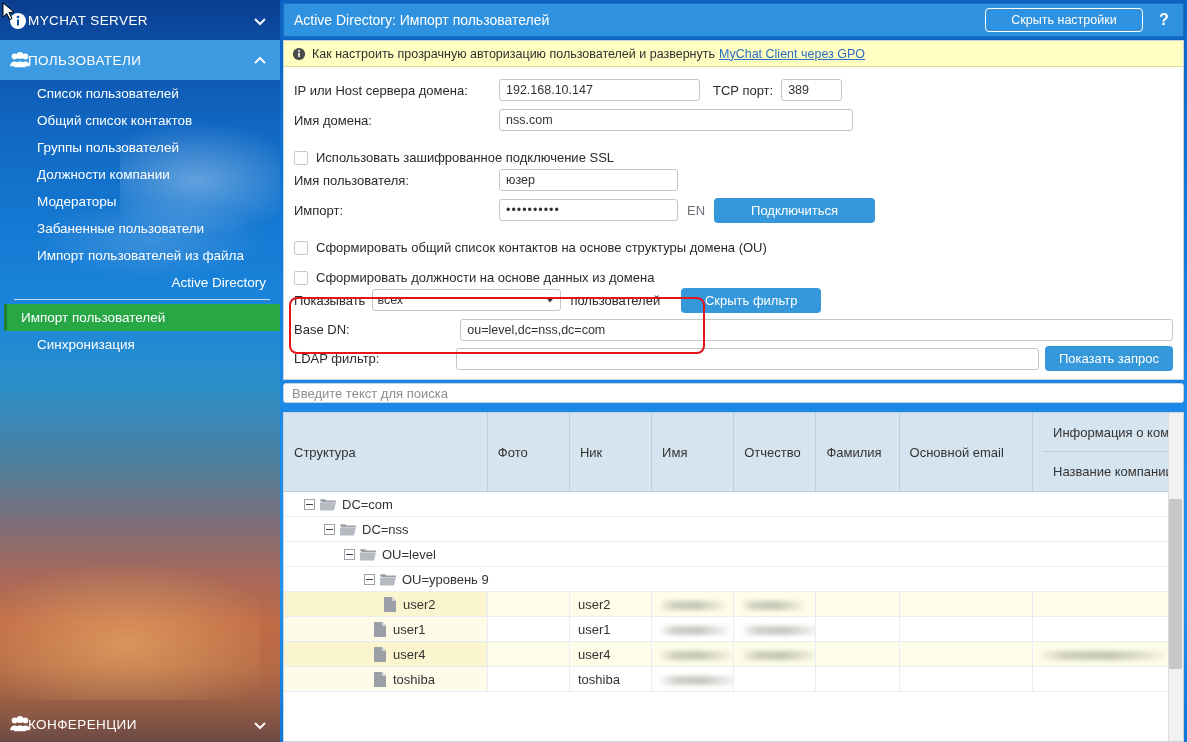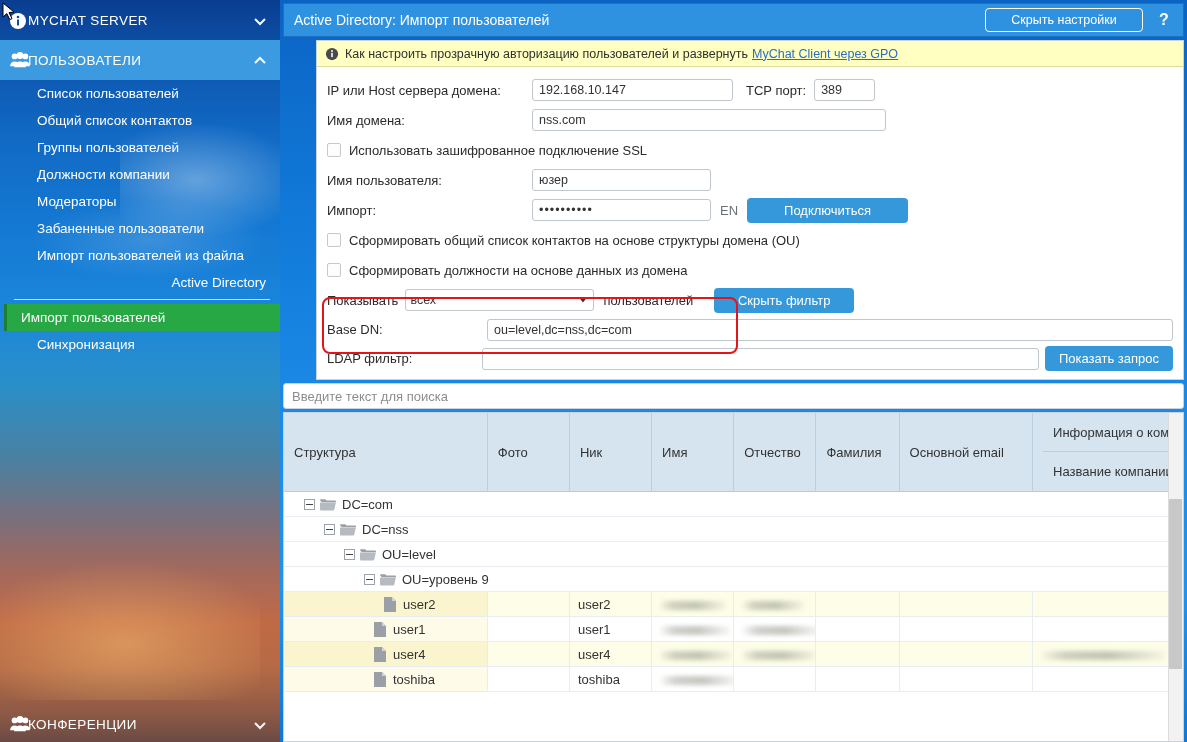--- a/index.html
+++ b/index.html
@@ -112,21 +112,20 @@
   .help-q {
     width: 26px; text-align:center; color:#fff; font-weight:bold; font-size:16px;
     margin-right: 6px; cursor: pointer;
   }
 
   .panel {
     background: #fff;
     border: 1px solid #c9d3dc;
     flex: 0 0 auto;
     margin-top: 3px;
-    margin-left: 33px;
   }
 
   .infobar {
     background: #ffffc2;
     border-bottom: 1px solid #dcdc9a;
     height: 26px; display: flex; align-items: center;
     padding-left: 8px; font-size: 12.5px; color: #303030;
   }
   .infobar a { color: #2b6fc4; margin-left: 4px; }
   .icon-info {
@@ -135,21 +134,21 @@
 
   .formarea { padding: 8px 10px 6px 10px; }
   .frow { display: flex; align-items: center; height: 30px; }
   .flabel { color: #2a2a2a; font-size: 13px; }
   .inp {
     height: 22px; border: 1px solid #bfc6cc; border-radius: 3px;
     background: #fff; font-family: inherit; font-size: 12.5px;
     padding: 0 6px; color: #333; outline: none;
   }
   .inp::placeholder { color: #9a9a9a; }
-  .chkrow { display:flex; align-items:center; height: 30px; }
+  .chkrow { display:flex; align-items:flex-end; height: 30px; }
   .chk {
     width: 14px; height: 14px; border: 1px solid #c3c9ce; border-radius: 2px;
     background: #fdfdfd; flex: 0 0 14px; margin-right: 8px;
   }
   .chklabel { font-size: 13px; color: #2a2a2a; }
   .btn-blue {
     background: #3498db; color: #fff; border: none; border-radius: 4px;
     height: 25px; padding: 0 14px; font-family: inherit; font-size: 13px;
     cursor: pointer; white-space: nowrap;
   }
@@ -170,21 +169,21 @@
     position: absolute;
     border: 2px solid #e4141b; border-radius: 8px;
     pointer-events: none;
   }
 
   .searchwrap {
     margin: 3px 0 0 0;
     height: 26px;
   }
   .searchinp {
-    width: 100%; height: 26px; border: 1px solid #c9d3dc; border-radius: 3px;
+    width: 100%; height: 20px; border: 1px solid #c9d3dc; border-radius: 3px;
     background: #fff; font-family: inherit; font-size: 13px; padding: 0 8px;
     color: #333; outline: none;
   }
   .searchinp::placeholder { color: #8d8d8d; }
 
   
   .tablewrap {
     margin-top: 3px;
     background: #fff; border: 1px solid #c9d3dc;
     flex: 1 1 auto;

